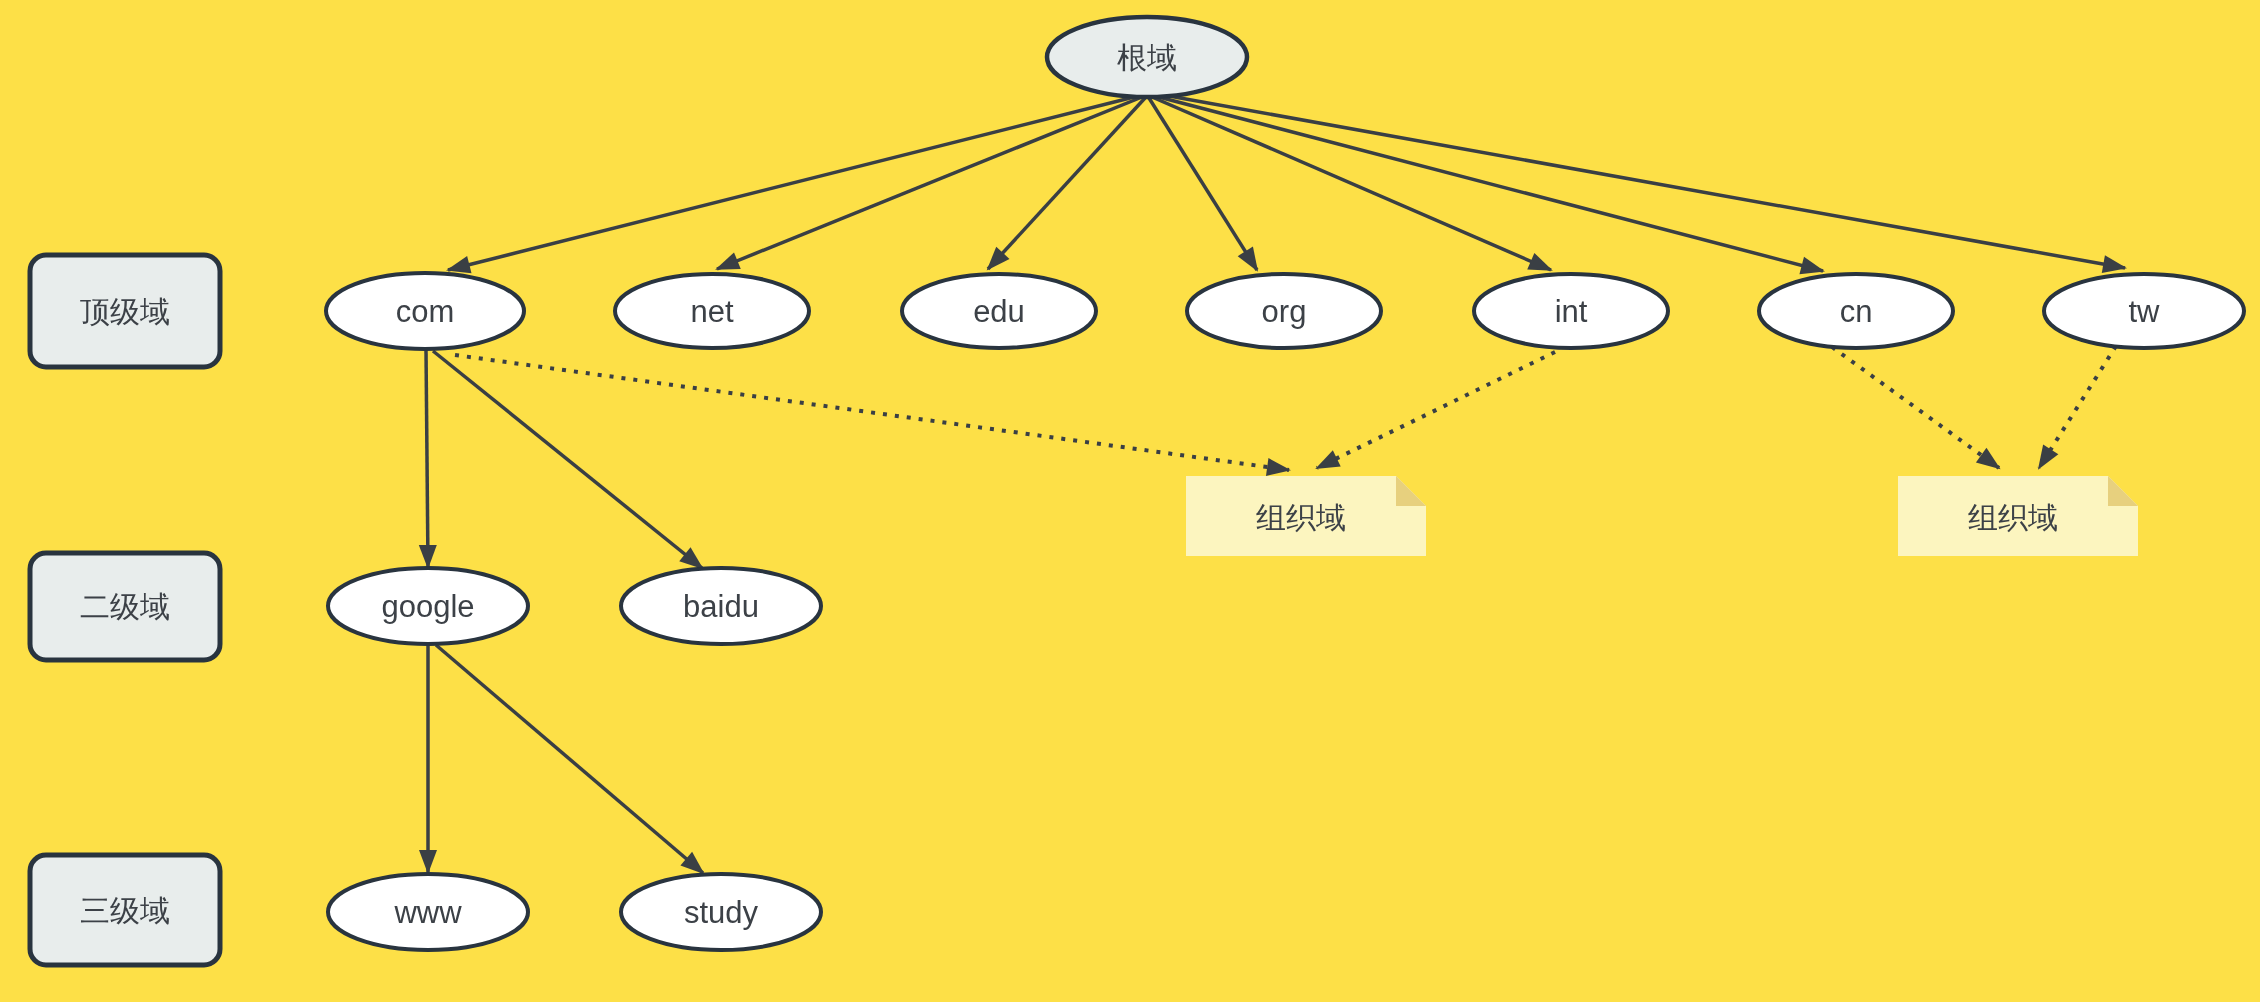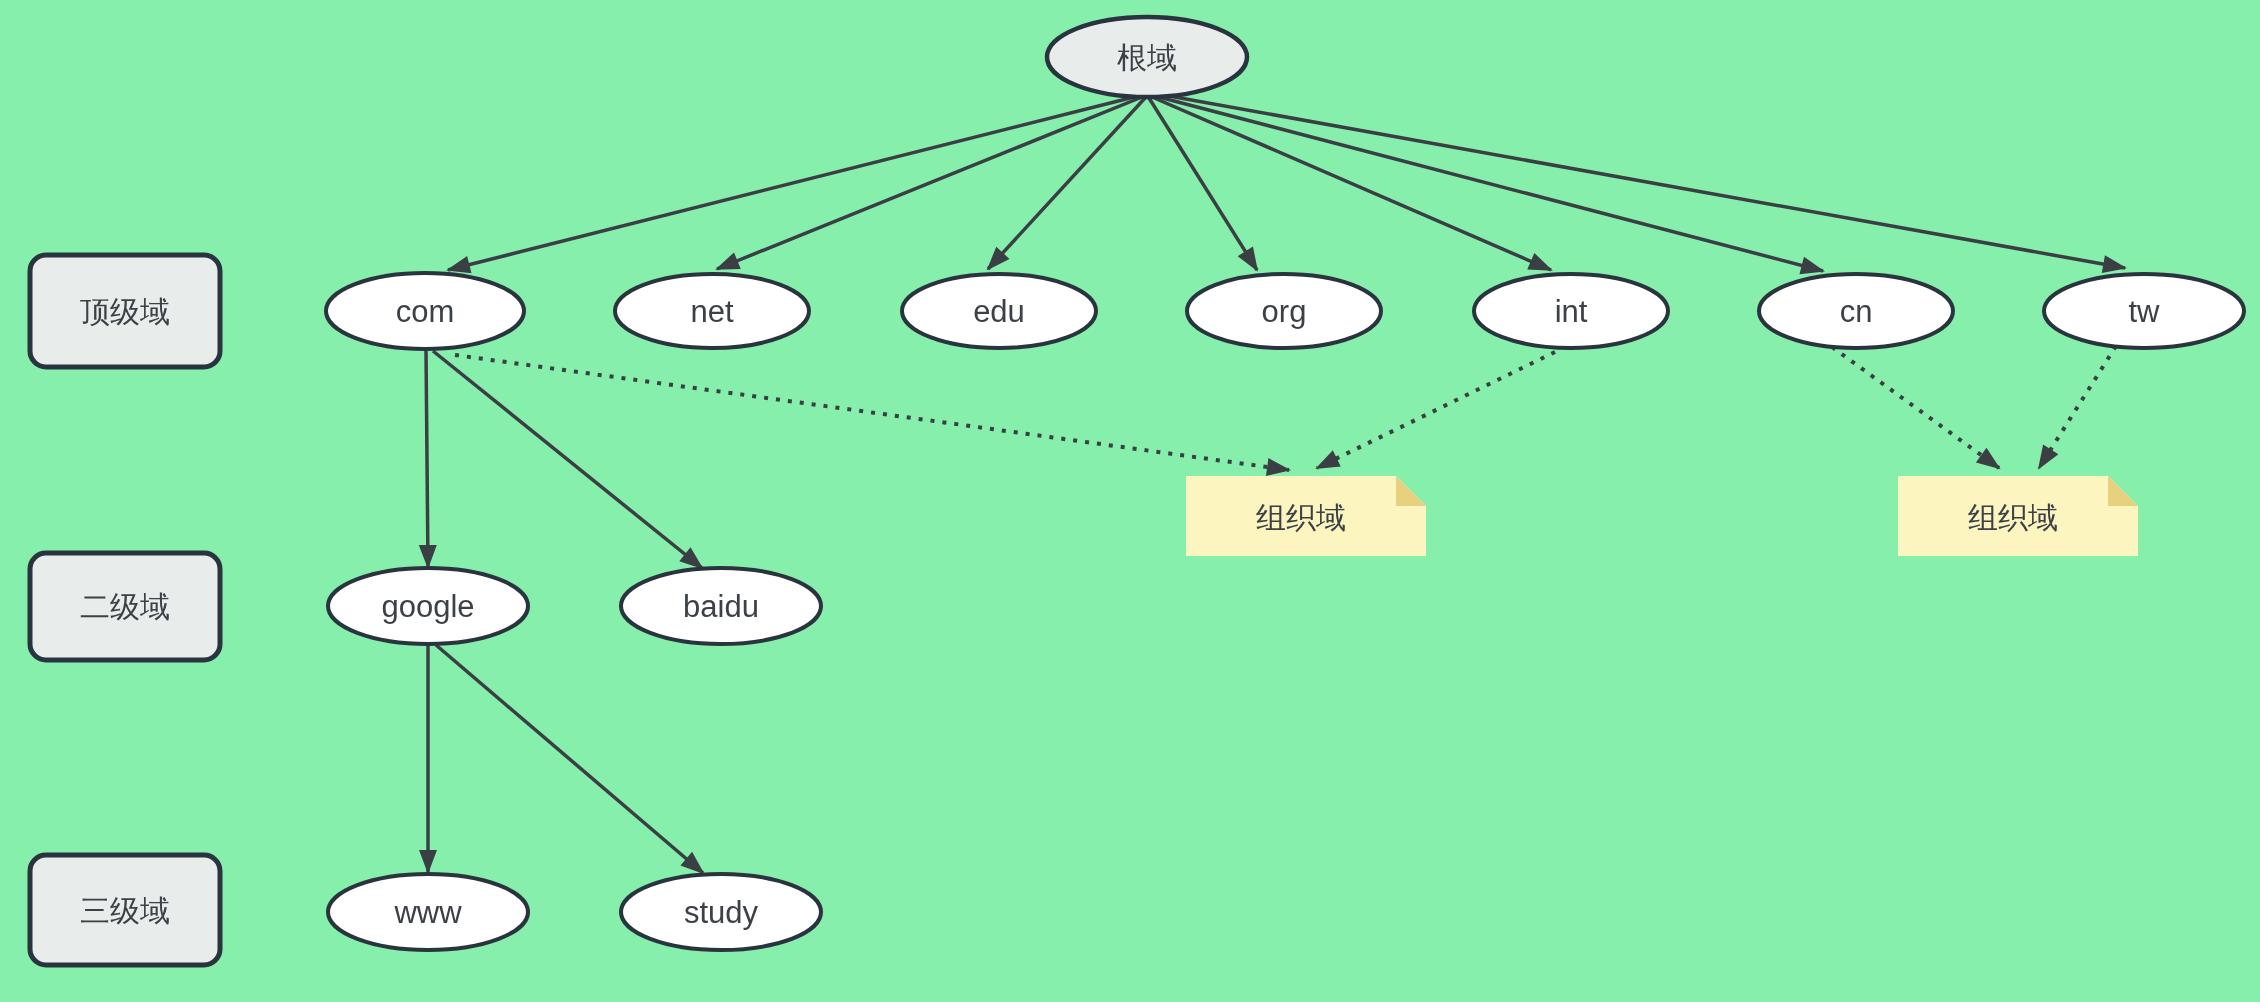--- a/index.html
+++ b/index.html
@@ -4,21 +4,21 @@
 <style>
   html, body {
     margin: 0;
     padding: 0;
     background: #ffffff;
   }
   .canvas {
     position: relative;
     width: 2260px;
     height: 1002px;
-    background: #86efac;
+    background: #fde047;
     overflow: hidden;
   }
   svg {
     display: block;
   }
   svg text {
     font-family: "Liberation Sans", "DejaVu Sans", sans-serif;
     fill: #3c4147;
     text-anchor: middle;
   }

